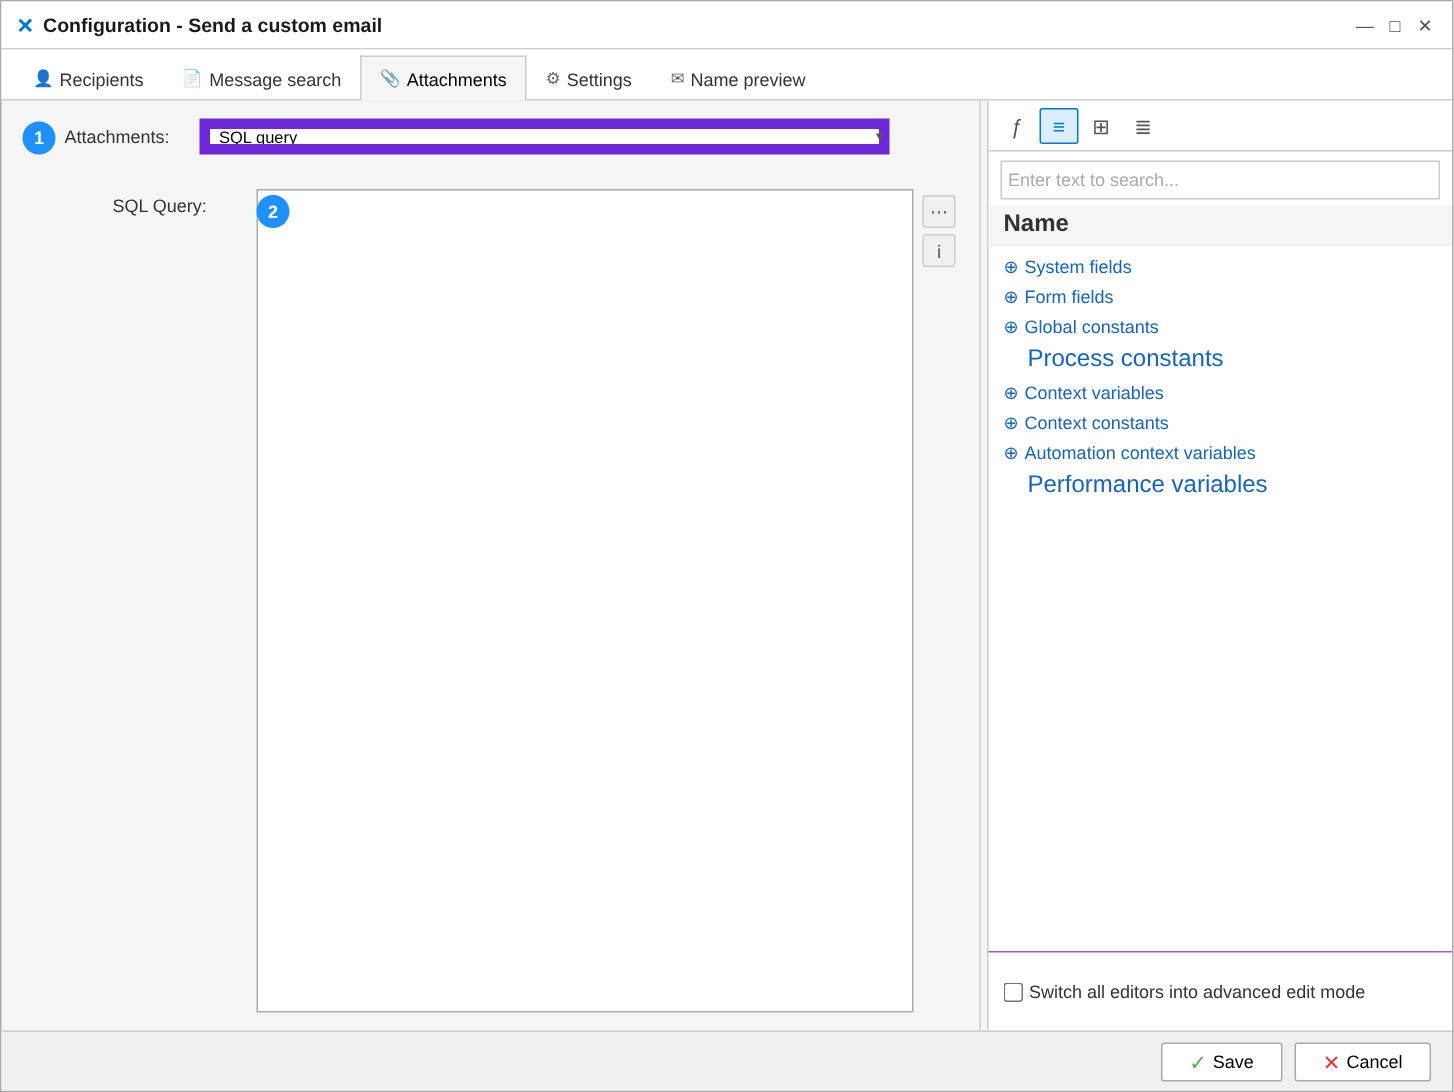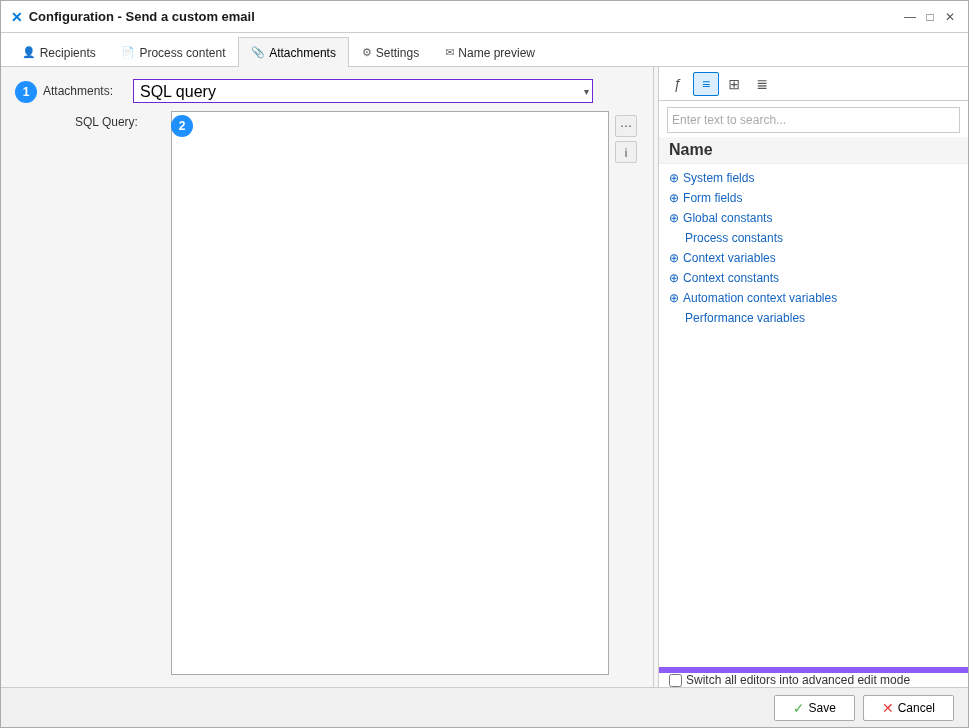--- a/index.html
+++ b/index.html
@@ -110,40 +110,40 @@
       display: flex;
       align-items: center;
       justify-content: center;
       position: absolute;
       left: 14px;
       top: 14px;
     }
     .form-row {
       display: flex;
       align-items: center;
-      margin-bottom: 8px;
+      margin-bottom: 23px;
       padding-left: 30px;
     }
     .form-label {
       width: 90px;
       font-size: 12px;
       color: #333;
     }
     .form-control {
       flex: 1;
       max-width: 460px;
       position: relative;
     }
     .select-box {
       width: 100%;
       height: 24px;
-      border: 1px solid #6d28d9;
+      border: 7px solid #6d28d9;
       background: #fff;
       padding: 0 12px 0 6px;
-      font-size: 16px;
+      font-size: 11px;
       appearance: none;
       cursor: pointer;
     }
     .select-arrow {
       position: absolute;
       right: 4px;
       top: 50%;
       transform: translateY(-50%);
       font-size: 10px;
       color: #555;
@@ -280,26 +280,26 @@
     .tree-item-icon {
       font-size: 12px;
       color: #1565c0;
       flex-shrink: 0;
     }
     .tree-item-plain {
       display: flex;
       align-items: center;
       padding: 3px 10px 3px 26px;
       cursor: pointer;
-      font-size: 12px;
+      font-size: 16px;
       color: #1565c0;
     }
     .bottom-bar {
-      border-top: 6px solid #8b5cf6;
-      padding: 0 10px;
+      border-top: 1px solid #8b5cf6;
+      padding: 19px 10px;
       display: flex;
       align-items: center;
       gap: 6px;
     }
     .checkbox-wrap {
       display: flex;
       align-items: center;
       gap: 4px;
       font-size: 12px;
       color: #333;
@@ -367,21 +367,21 @@
     </div>
   </div>
 
   <div class="tabs-bar">
     <div class="tab">
       <span class="tab-icon">👤</span>
       <span>Recipients</span>
     </div>
     <div class="tab">
       <span class="tab-icon">📄</span>
-      <span>Process content</span>
+      <span>Message search</span>
     </div>
     <div class="tab active">
       <span class="tab-icon">📎</span>
       <span>Attachments</span>
     </div>
     <div class="tab">
       <span class="tab-icon">⚙</span>
       <span>Settings</span>
     </div>
     <div class="tab">

